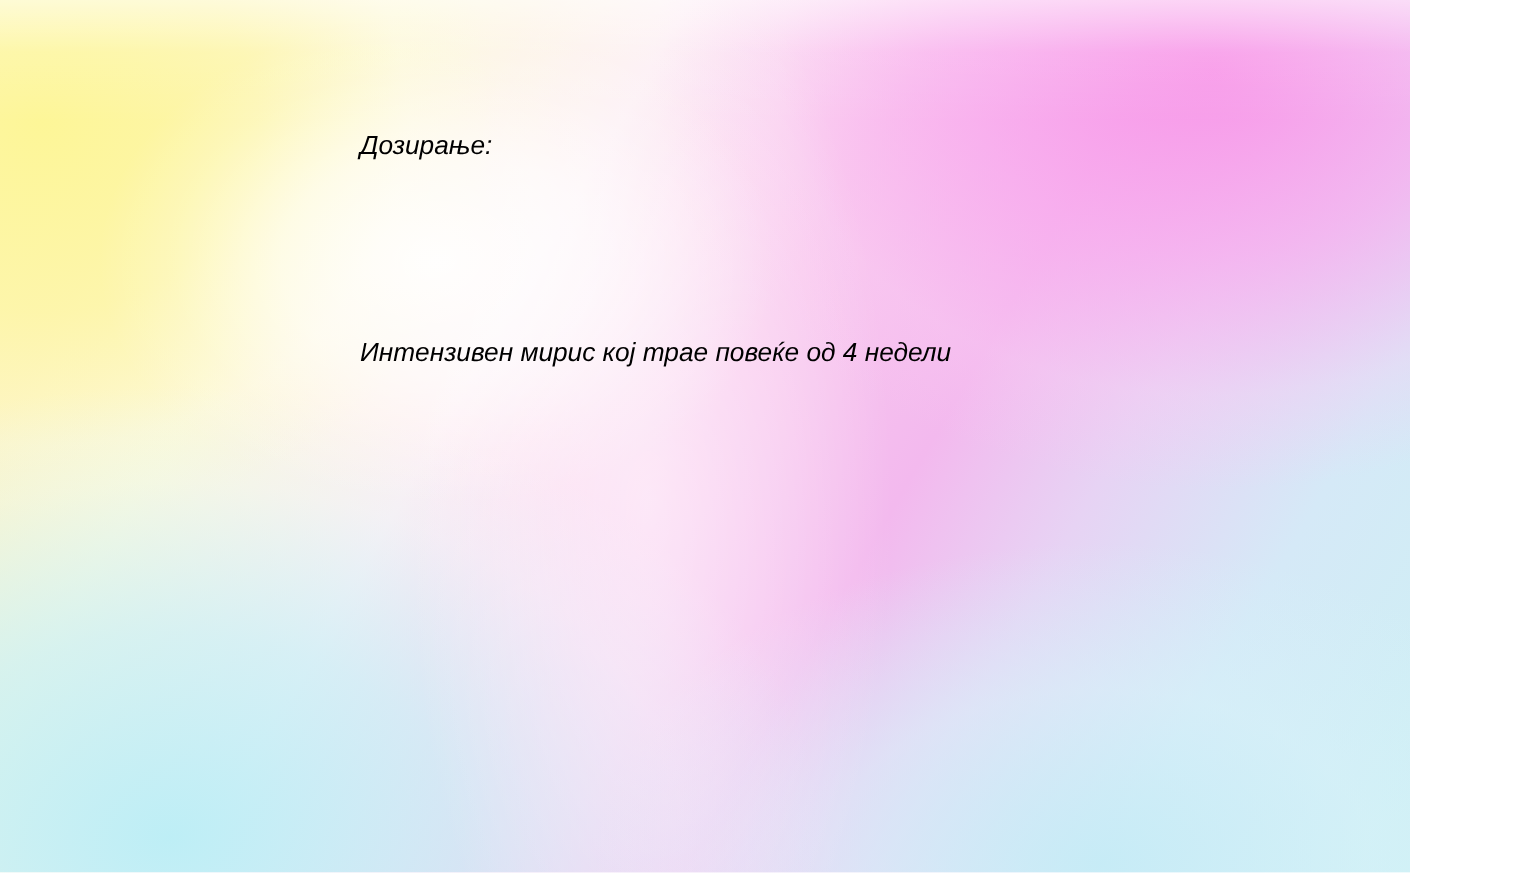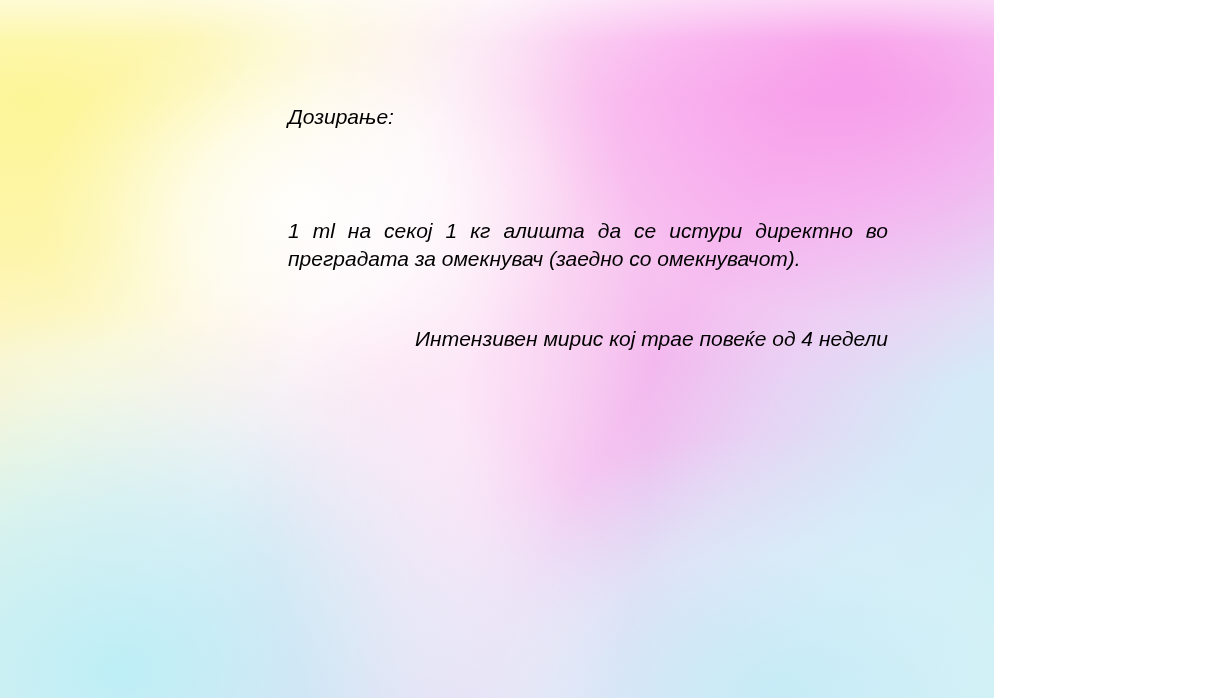--- a/index.html
+++ b/index.html
@@ -8,21 +8,21 @@
   }
   body {
     width: 1217px;
     height: 698px;
     overflow: hidden;
     font-family: "Liberation Sans", sans-serif;
   }
 
   #slide {
     position: relative;
-    width: 994px;
+    width: 1128px;
     height: 698px;
     overflow: hidden;
     background-color: #ffffff;
   }
 
   
   .bg-layer {
     position: absolute;
     inset: 0;
     pointer-events: none;
@@ -109,21 +109,21 @@
     color: #000000;
     margin: 0;
     text-align: justify;
     text-justify: inter-word;
   }
 
   .gap-large { height: 86px; }
   .gap-para  { height: 26px; }
 
   .para.last {
-    text-align: right;
+    text-align: left;
   }
 </style>
 </head>
 <body>
 
 <div id="slide">
 
   <div class="bg-layer bg-base"></div>
   <div class="bg-layer bg-yellow"></div>
   <div class="bg-layer bg-pink"></div>
@@ -132,21 +132,20 @@
   <div class="bg-layer bg-white-ray"></div>
   <div class="bg-layer bg-white-ray2"></div>
   <div class="bg-layer bg-topwhite"></div>
 
   <div class="content">
 
     <p class="heading">Дозирање:</p>
 
     <div class="gap-large"></div>
 
-    <p class="para">1 ml на секој 1 кг алишта да се истури директно во преградата за омекнувач (заедно со омекнувачот).</p>
 
     <div class="gap-para"></div>
 
 
     <div class="gap-para"></div>
 
     <p class="para last">Интензивен мирис кој трае повеќе од 4 недели</p>
 
   </div>
 </div>

